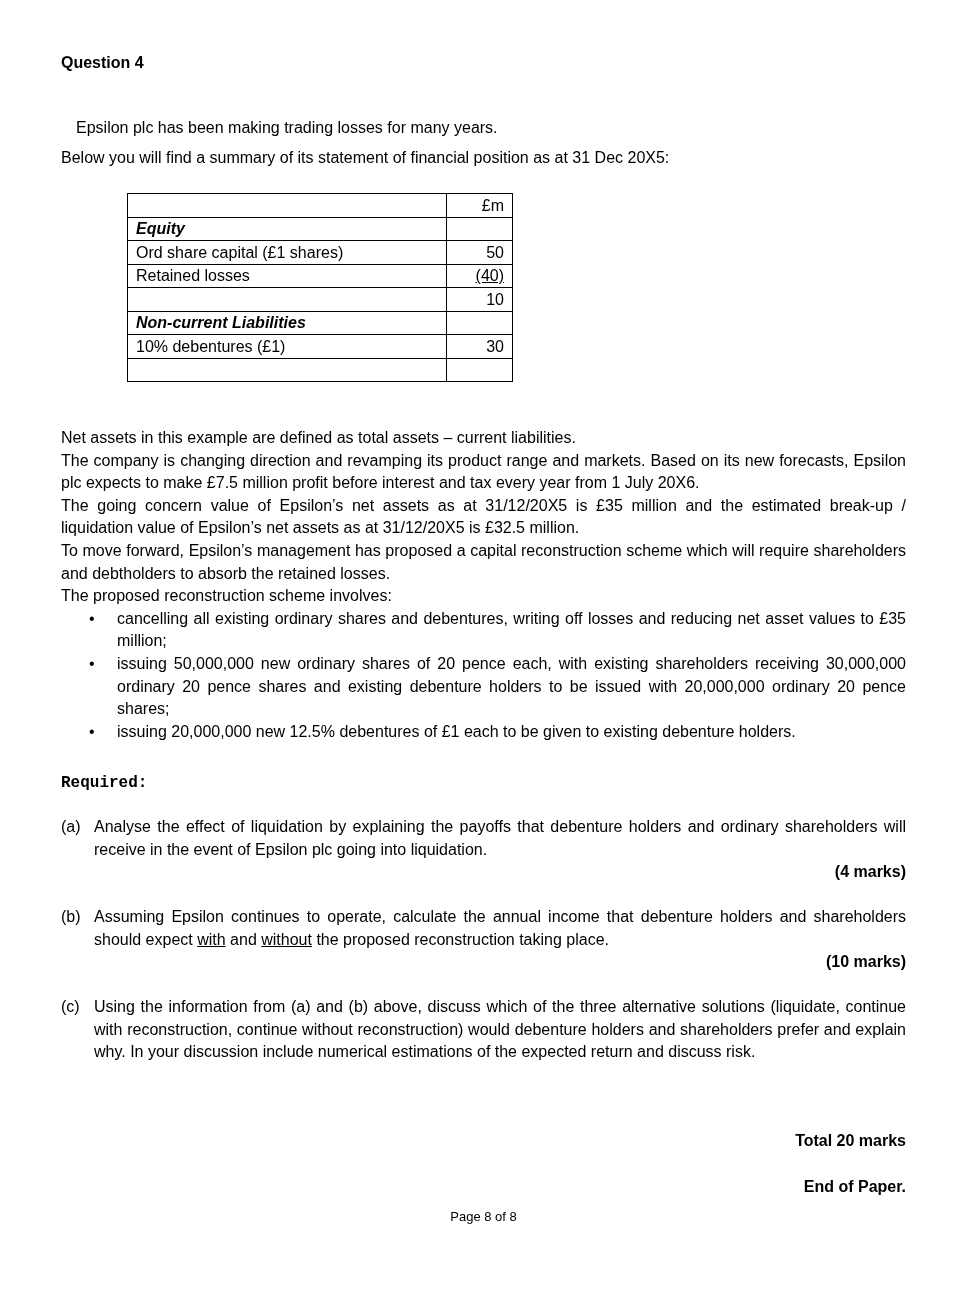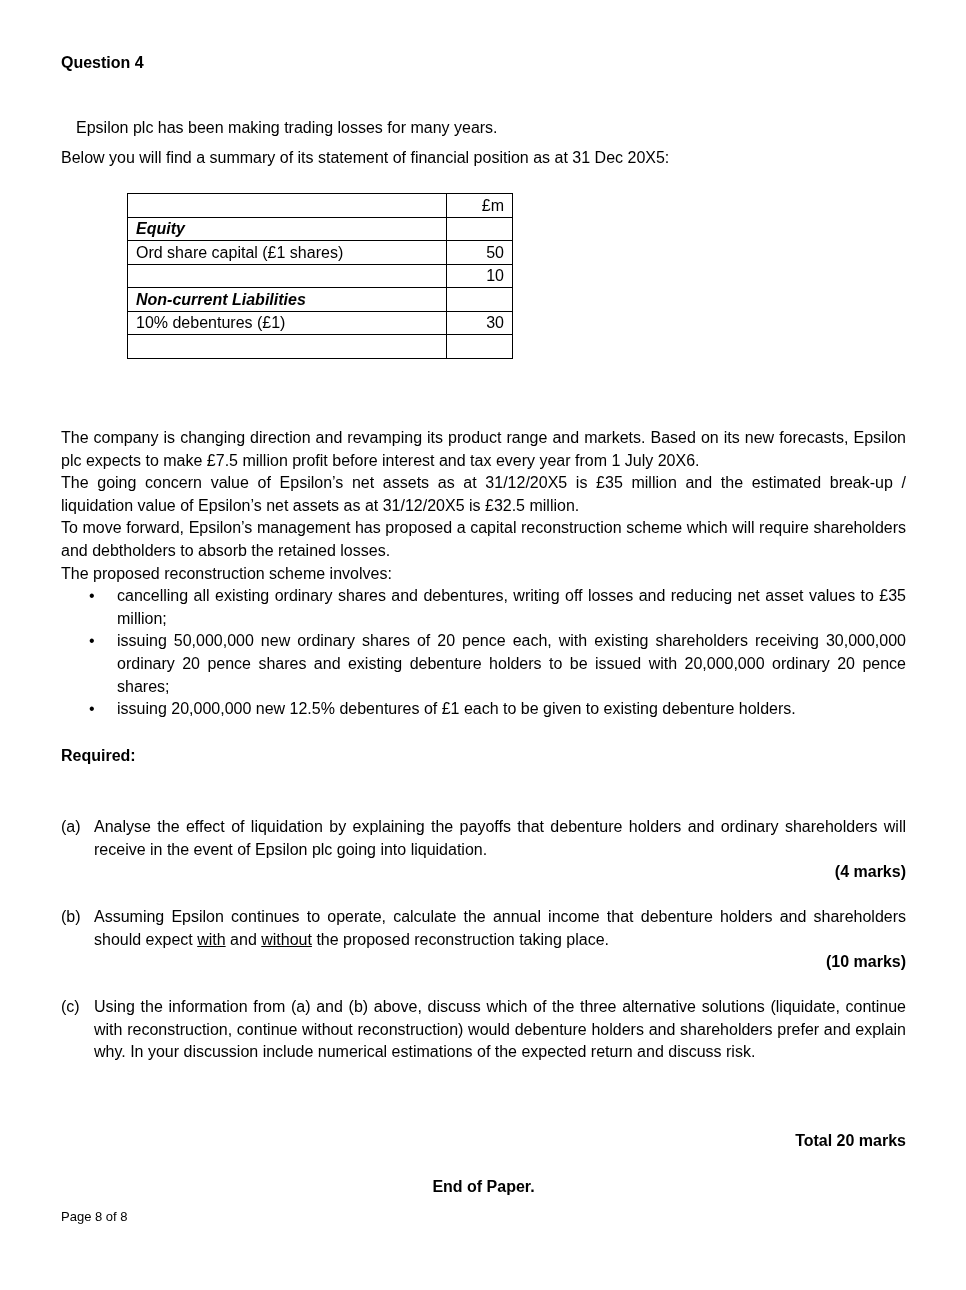--- a/index.html
+++ b/index.html
@@ -79,24 +79,25 @@
       padding-left: 56px;
       text-align: justify;
     }
     ul.scheme li .bullet {
       position: absolute;
       left: 28px;
       top: 0;
     }
     .required {
       position: absolute;
-      top: 747px;
-      left: 0;
-      font-weight: bold;
-      margin: 0;
+      top: 774px;
+      left: 0;
+      font-weight: bold;
+      margin: 0;
+      font-family: Liberation Mono, monospace;
     }
     .part {
       position: absolute;
       left: 0;
       width: 845px;
       line-height: 22.6px;
     }
     .part .plabel {
       position: absolute;
       left: 0;
@@ -116,30 +117,30 @@
       top: 1132px;
       right: 0;
       font-weight: bold;
       margin: 0;
     }
     .end {
       position: absolute;
       top: 1178px;
       left: 0;
       width: 845px;
+      text-align: right;
+      font-weight: bold;
+      margin: 0;
+    }
+    .pagenum {
+      position: absolute;
+      top: 1209px;
+      left: 0;
+      width: 845px;
       text-align: center;
-      font-weight: bold;
-      margin: 0;
-    }
-    .pagenum {
-      position: absolute;
-      top: 1209px;
-      left: 0;
-      width: 845px;
-      text-align: left;
       font-size: 13px;
       margin: 0;
     }
   </style>
 </head>
 <body>
 
 <div class="page">
 
   <p class="q-title">Question 4</p>
@@ -154,39 +155,44 @@
     </tr>
     <tr>
       <td class="label bi">Equity</td>
       <td class="val"></td>
     </tr>
     <tr>
       <td class="label">Ord share capital (£1 shares)</td>
       <td class="val">50</td>
     </tr>
     <tr>
+      <td class="label">Retained losses</td>
+      <td class="val"><span class="ul">(40)</span></td>
+    </tr>
+    <tr>
       <td class="label"></td>
       <td class="val">10</td>
     </tr>
     <tr>
       <td class="label bi">Non-current Liabilities</td>
       <td class="val"></td>
     </tr>
     <tr>
       <td class="label">10% debentures (£1)</td>
       <td class="val">30</td>
     </tr>
     <tr>
       <td class="label"></td>
       <td class="val"></td>
     </tr>
   </tbody>
     </table>
 
   <div class="body-block">
+    <p>Net assets in this example are defined as total assets – current liabilities.</p>
     <p>The company is changing direction and revamping its product range and markets. Based on its new forecasts, Epsilon plc expects to make £7.5 million profit before interest and tax every year from 1 July 20X6.</p>
     <p>The going concern value of Epsilon’s net assets as at 31/12/20X5 is £35 million and the estimated break-up / liquidation value of Epsilon’s net assets as at 31/12/20X5 is £32.5 million.</p>
     <p>To move forward, Epsilon’s management has proposed a capital reconstruction scheme which will require shareholders and debtholders to absorb the retained losses.</p>
     <p>The proposed reconstruction scheme involves:</p>
     <ul class="scheme">
       <li>
         <span class="bullet">•</span>
         <span>cancelling all existing ordinary shares and debentures, writing off losses and reducing net asset values to £35 million;</span>
       </li>
       <li>

